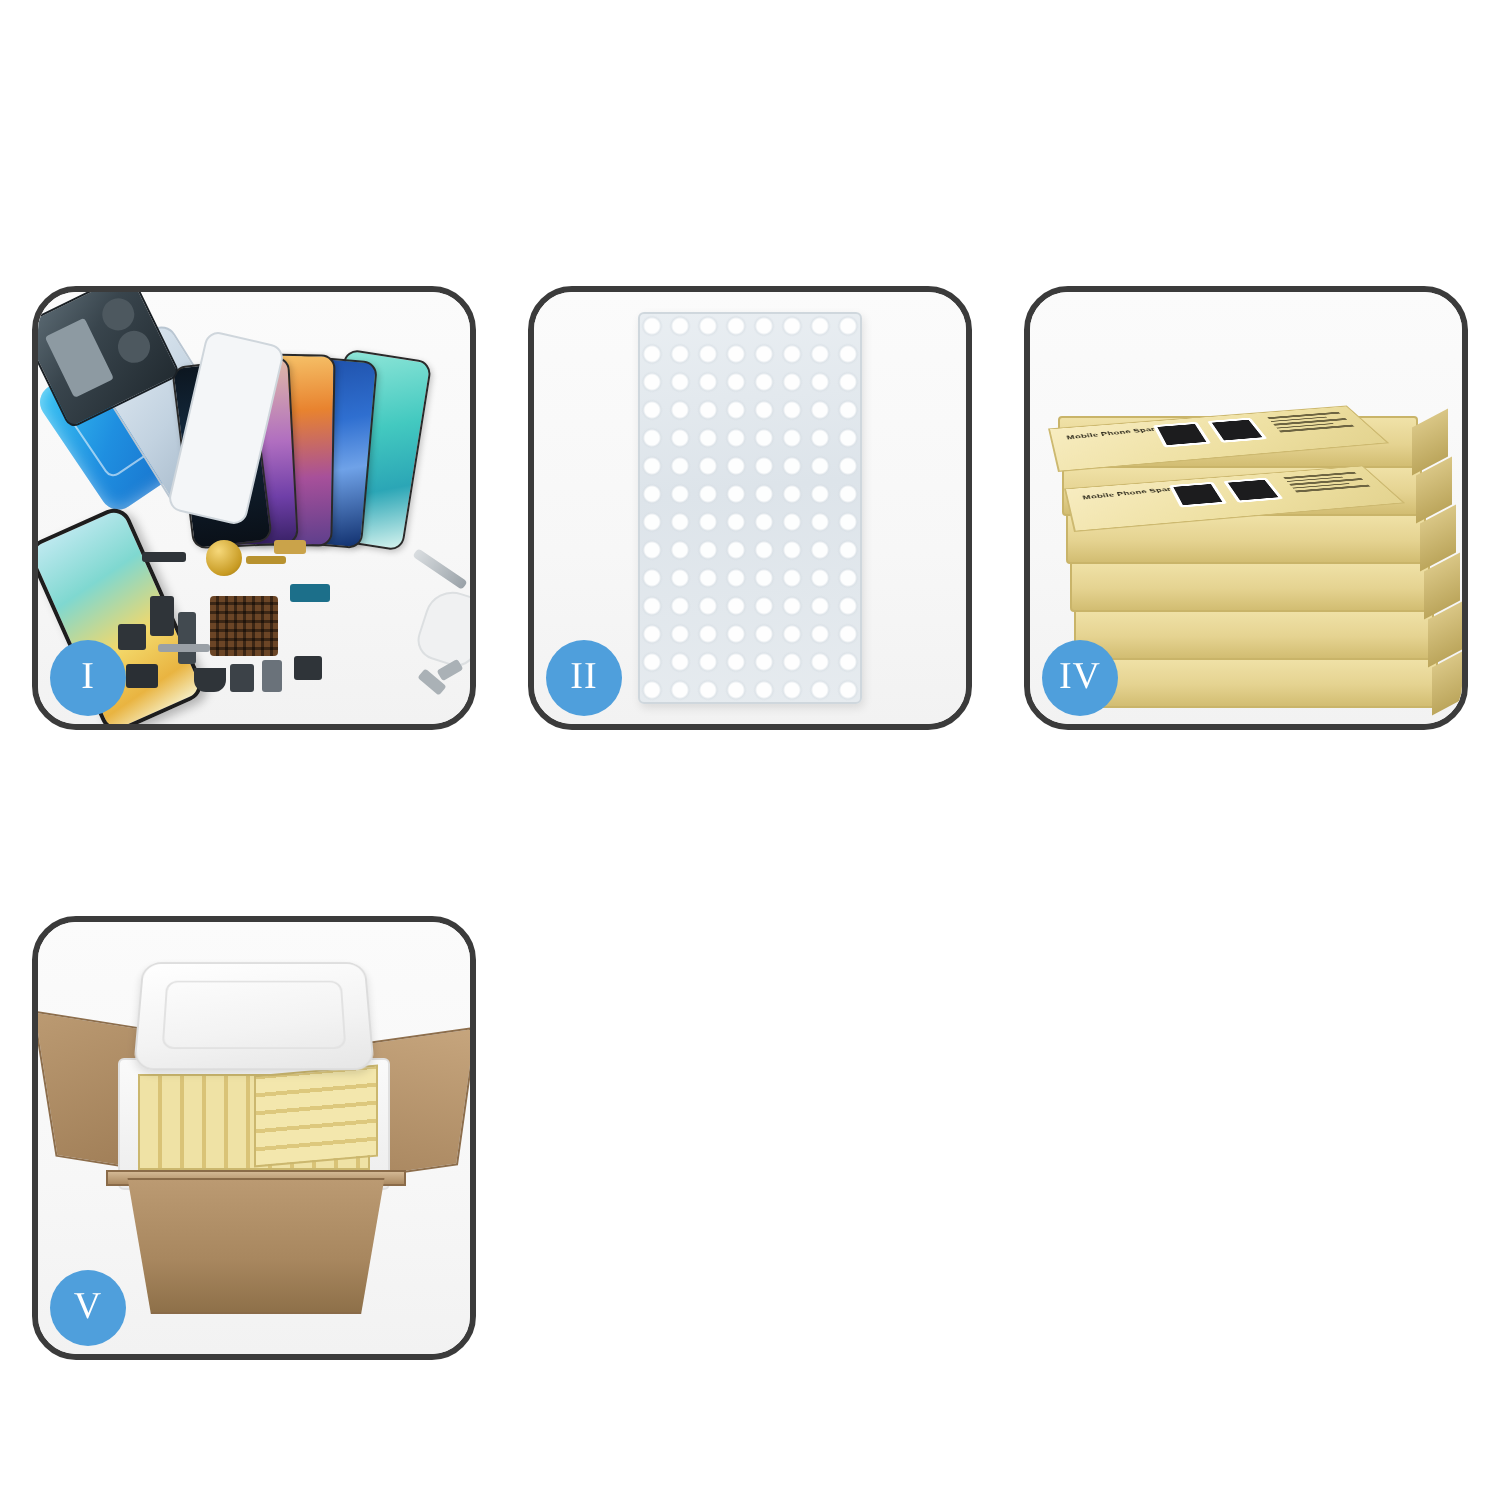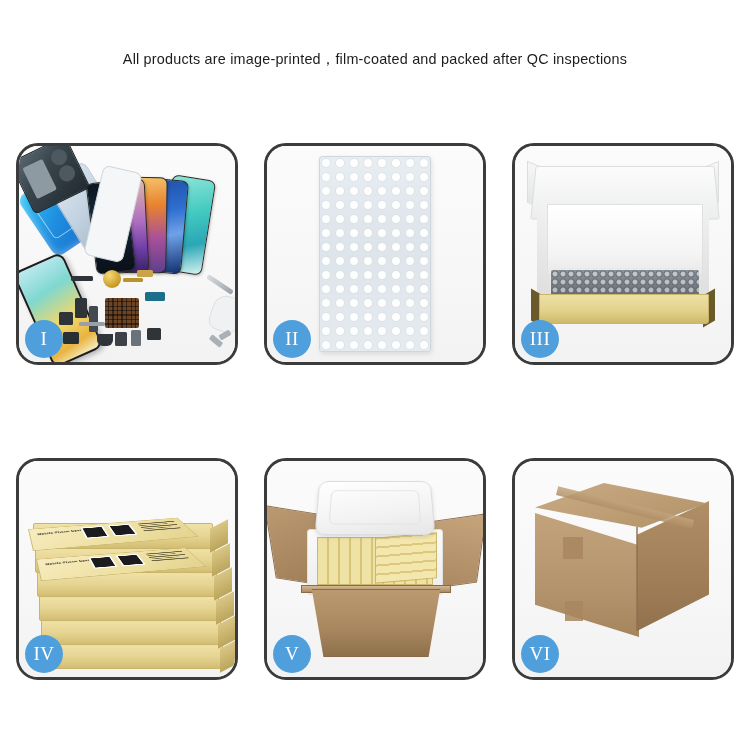--- a/index.html
+++ b/index.html
@@ -308,21 +308,20 @@
     clip-path: polygon(0 26%, 100% 0, 100% 72%, 0 100%);
   }
   .c6-seam{position:absolute; left:121px; top:66px; width:2px; height:104px; background:#8d6f4d; opacity:.7;}
   .c6-lab1{position:absolute; left:48px; top:76px; width:20px; height:22px; background:#a8865f; opacity:.85;}
   .c6-lab2{position:absolute; left:50px; top:140px; width:18px; height:20px; background:#a8865f; opacity:.85;}
 </style>
 </head>
 <body>
 
 <div class="header">
-  <div class="subtitle">All products are image-printed，film-coated and packed after QC inspections</div>
 </div>
 
 <div class="grid">
 
   <div class="panel">
     <div class="panel-inner">
       <div class="ph blue-adh"></div>
       <div class="ph glass-ph"></div>
       <div class="fan">
         <div class="fan-1"></div>
@@ -366,35 +365,20 @@
       <div class="bw-chip"></div>
       <div class="bw-chip2"></div>
       <div class="bw-flex"></div>
       <div class="bw-gold1"></div>
       <div class="bw-gold2"></div>
       <div class="bw-bag"></div>
     </div>
     <div class="badge">II</div>
   </div>
 
-  <div class="panel">
-    <div class="panel-inner">
-      <div class="b3-flapL"></div>
-      <div class="b3-flapR"></div>
-      <div class="b3-lidback"></div>
-      <div class="b3-inner-l"></div>
-      <div class="b3-inner-r"></div>
-      <div class="b3-foam"></div>
-      <div class="b3-wrap"></div>
-      <div class="b3-side-l"></div>
-      <div class="b3-side-r"></div>
-      <div class="b3-front"></div>
-    </div>
-    <div class="badge">III</div>
-  </div>
 
   <div class="panel">
     <div class="panel-inner">
       <div class="stack">
         <div class="sbox" style="top:166px; left:16px;">
             <span class="side"></span>
           </div>
         <div class="sbox" style="top:142px; left:14px;">
             <span class="side"></span>
           </div>
@@ -449,26 +433,14 @@
       <div class="c5-foambox"></div>
       <div class="c5-contents"></div>
       <div class="c5-contents2"></div>
       <div class="c5-lid"></div>
       <div class="c5-rim"></div>
       <div class="c5-front"></div>
     </div>
     <div class="badge">V</div>
   </div>
 
-  <div class="panel">
-    <div class="panel-inner">
-      <div class="c6-left"></div>
-      <div class="c6-right"></div>
-      <div class="c6-top"></div>
-      <div class="c6-tape"></div>
-      <div class="c6-seam"></div>
-      <div class="c6-lab1"></div>
-      <div class="c6-lab2"></div>
-    </div>
-    <div class="badge">VI</div>
-  </div>
 
 </div>
 
 </body></html>

